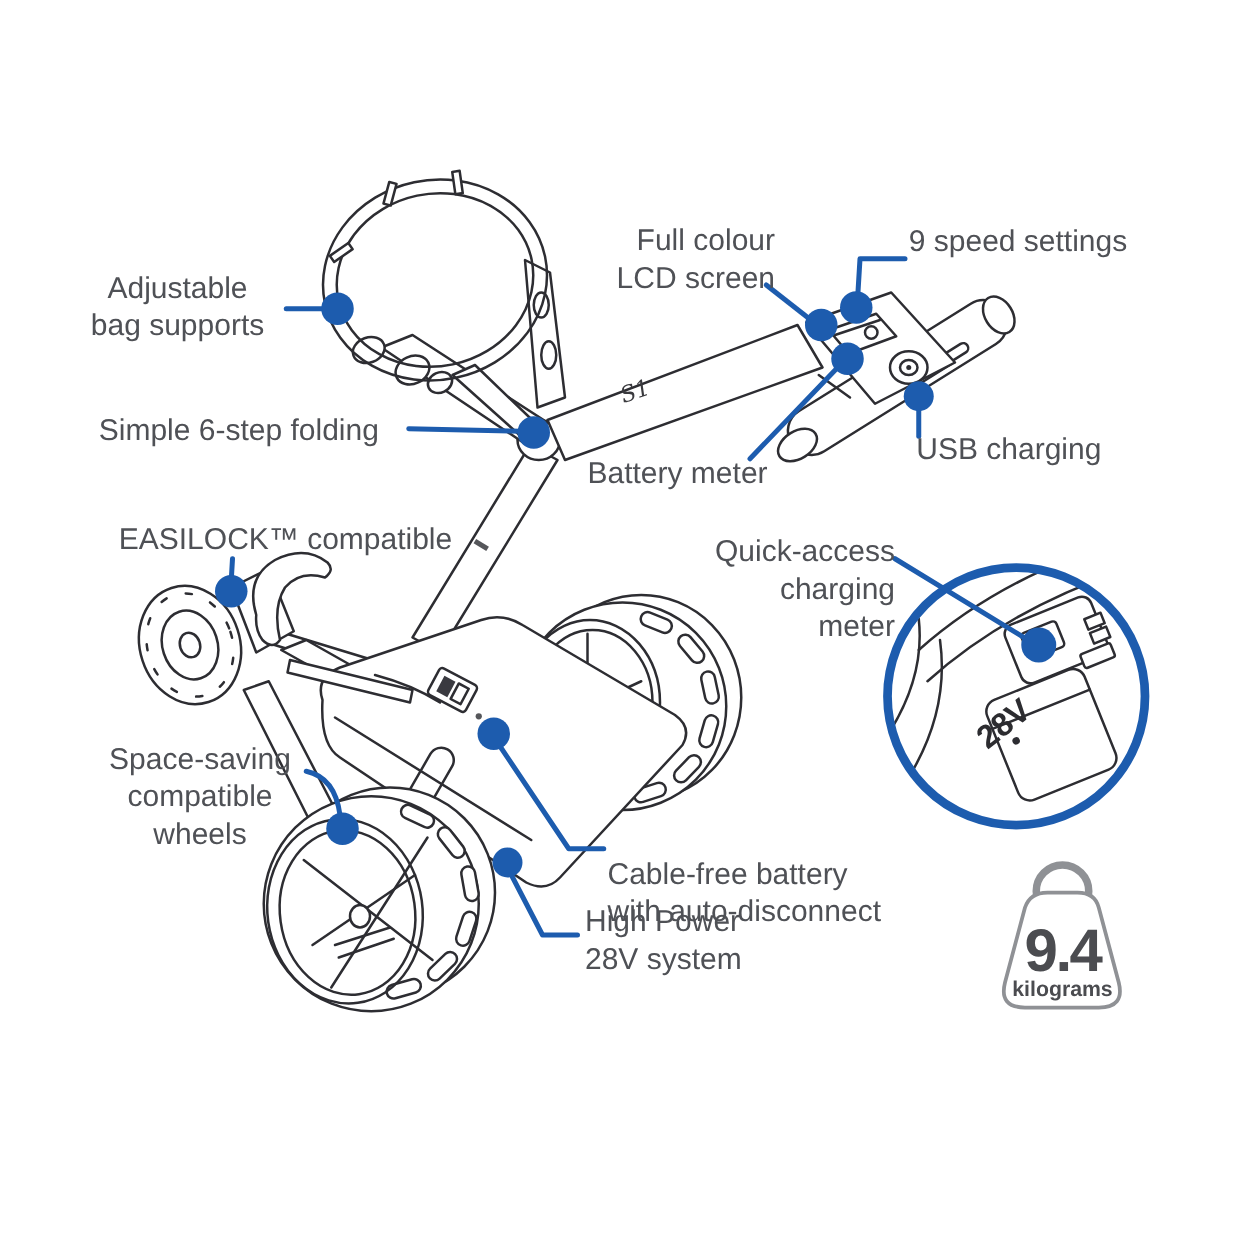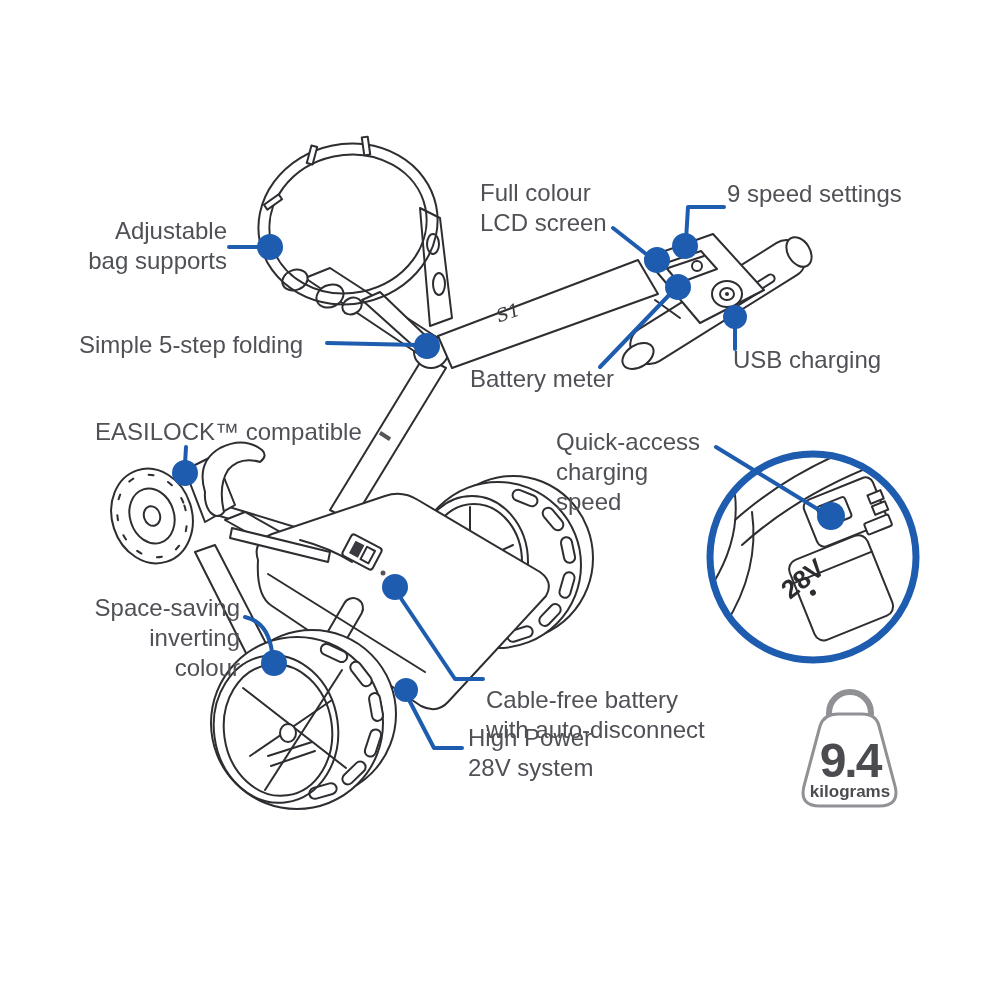--- a/index.html
+++ b/index.html
@@ -1,22 +1,22 @@
 <!DOCTYPE html>
 <html><head>
 <meta charset="utf-8">
 <style>
   html,body{margin:0;padding:0;background:#ffffff;}
   .stage{position:relative;width:1000px;height:1000px;background:#ffffff;overflow:hidden;
          font-family:"Liberation Sans",sans-serif;}
   .art{position:absolute;left:0;top:0;}
   .label{position:absolute;font:400 24px/30px "Liberation Sans",sans-serif;
          color:#4f5156;white-space:pre-line;}
-  .t-right{text-align:right;}
-  .t-center{text-align:left;}
+  .t-right{text-align:center;}
+  .t-center{text-align:right;}
   
   svg .ln{stroke:#2d2d32;stroke-width:2;fill:none;stroke-linecap:round;stroke-linejoin:round;}
   svg .w{stroke:#2d2d32;stroke-width:2;fill:#ffffff;stroke-linejoin:round;}
   svg .bean{stroke:#2d2d32;stroke-width:2;fill:#ffffff;}
   svg .blue-line{stroke:#1d5cae;stroke-width:4;fill:none;stroke-linecap:round;stroke-linejoin:round;}
   svg .blue-dot{fill:#1d5cae;stroke:none;}
   svg .gray{stroke:#8f9195;fill:#ffffff;}
   svg text{font-family:"Liberation Sans",sans-serif;}
 </style>
 </head>
@@ -229,25 +229,25 @@
     <text x="850" y="777" text-anchor="middle" font-size="48" font-weight="700" fill="#4b4c50" letter-spacing="-2">9.4</text>
     <text x="850" y="797" text-anchor="middle" font-size="17" font-weight="700" fill="#4b4c50">kilograms</text>
   </g>
 </svg>
 
   <div class="label t-right" style="left:57px;top:216px;width:170px;">Adjustable
 bag supports</div>
   <div class="label t-center" style="left:480px;top:178px;width:140px;">Full colour
 LCD screen</div>
   <div class="label" style="left:727px;top:179px;">9 speed settings</div>
-  <div class="label" style="left:79px;top:330px;">Simple 5-step folding</div>
+  <div class="label" style="left:79px;top:330px;">Simple 6-step folding</div>
   <div class="label" style="left:470px;top:364px;">Battery meter</div>
   <div class="label" style="left:733px;top:345px;">USB charging</div>
   <div class="label" style="left:58px;top:417px;margin-left:37px;">EASILOCK™ compatible</div>
   <div class="label t-right" style="left:80px;top:593px;width:160px;">Space-saving
-inverting colour</div>
+compatible wheels</div>
   <div class="label t-center" style="left:556px;top:427px;width:160px;">Quick-access
-charging speed</div>
+charging meter</div>
   <div class="label" style="left:486px;top:653px;margin-top:32px;">Cable-free battery
 with auto-disconnect</div>
   <div class="label" style="left:468px;top:723px;">High Power
 28V system</div>
 </div>
 
 </body></html>

